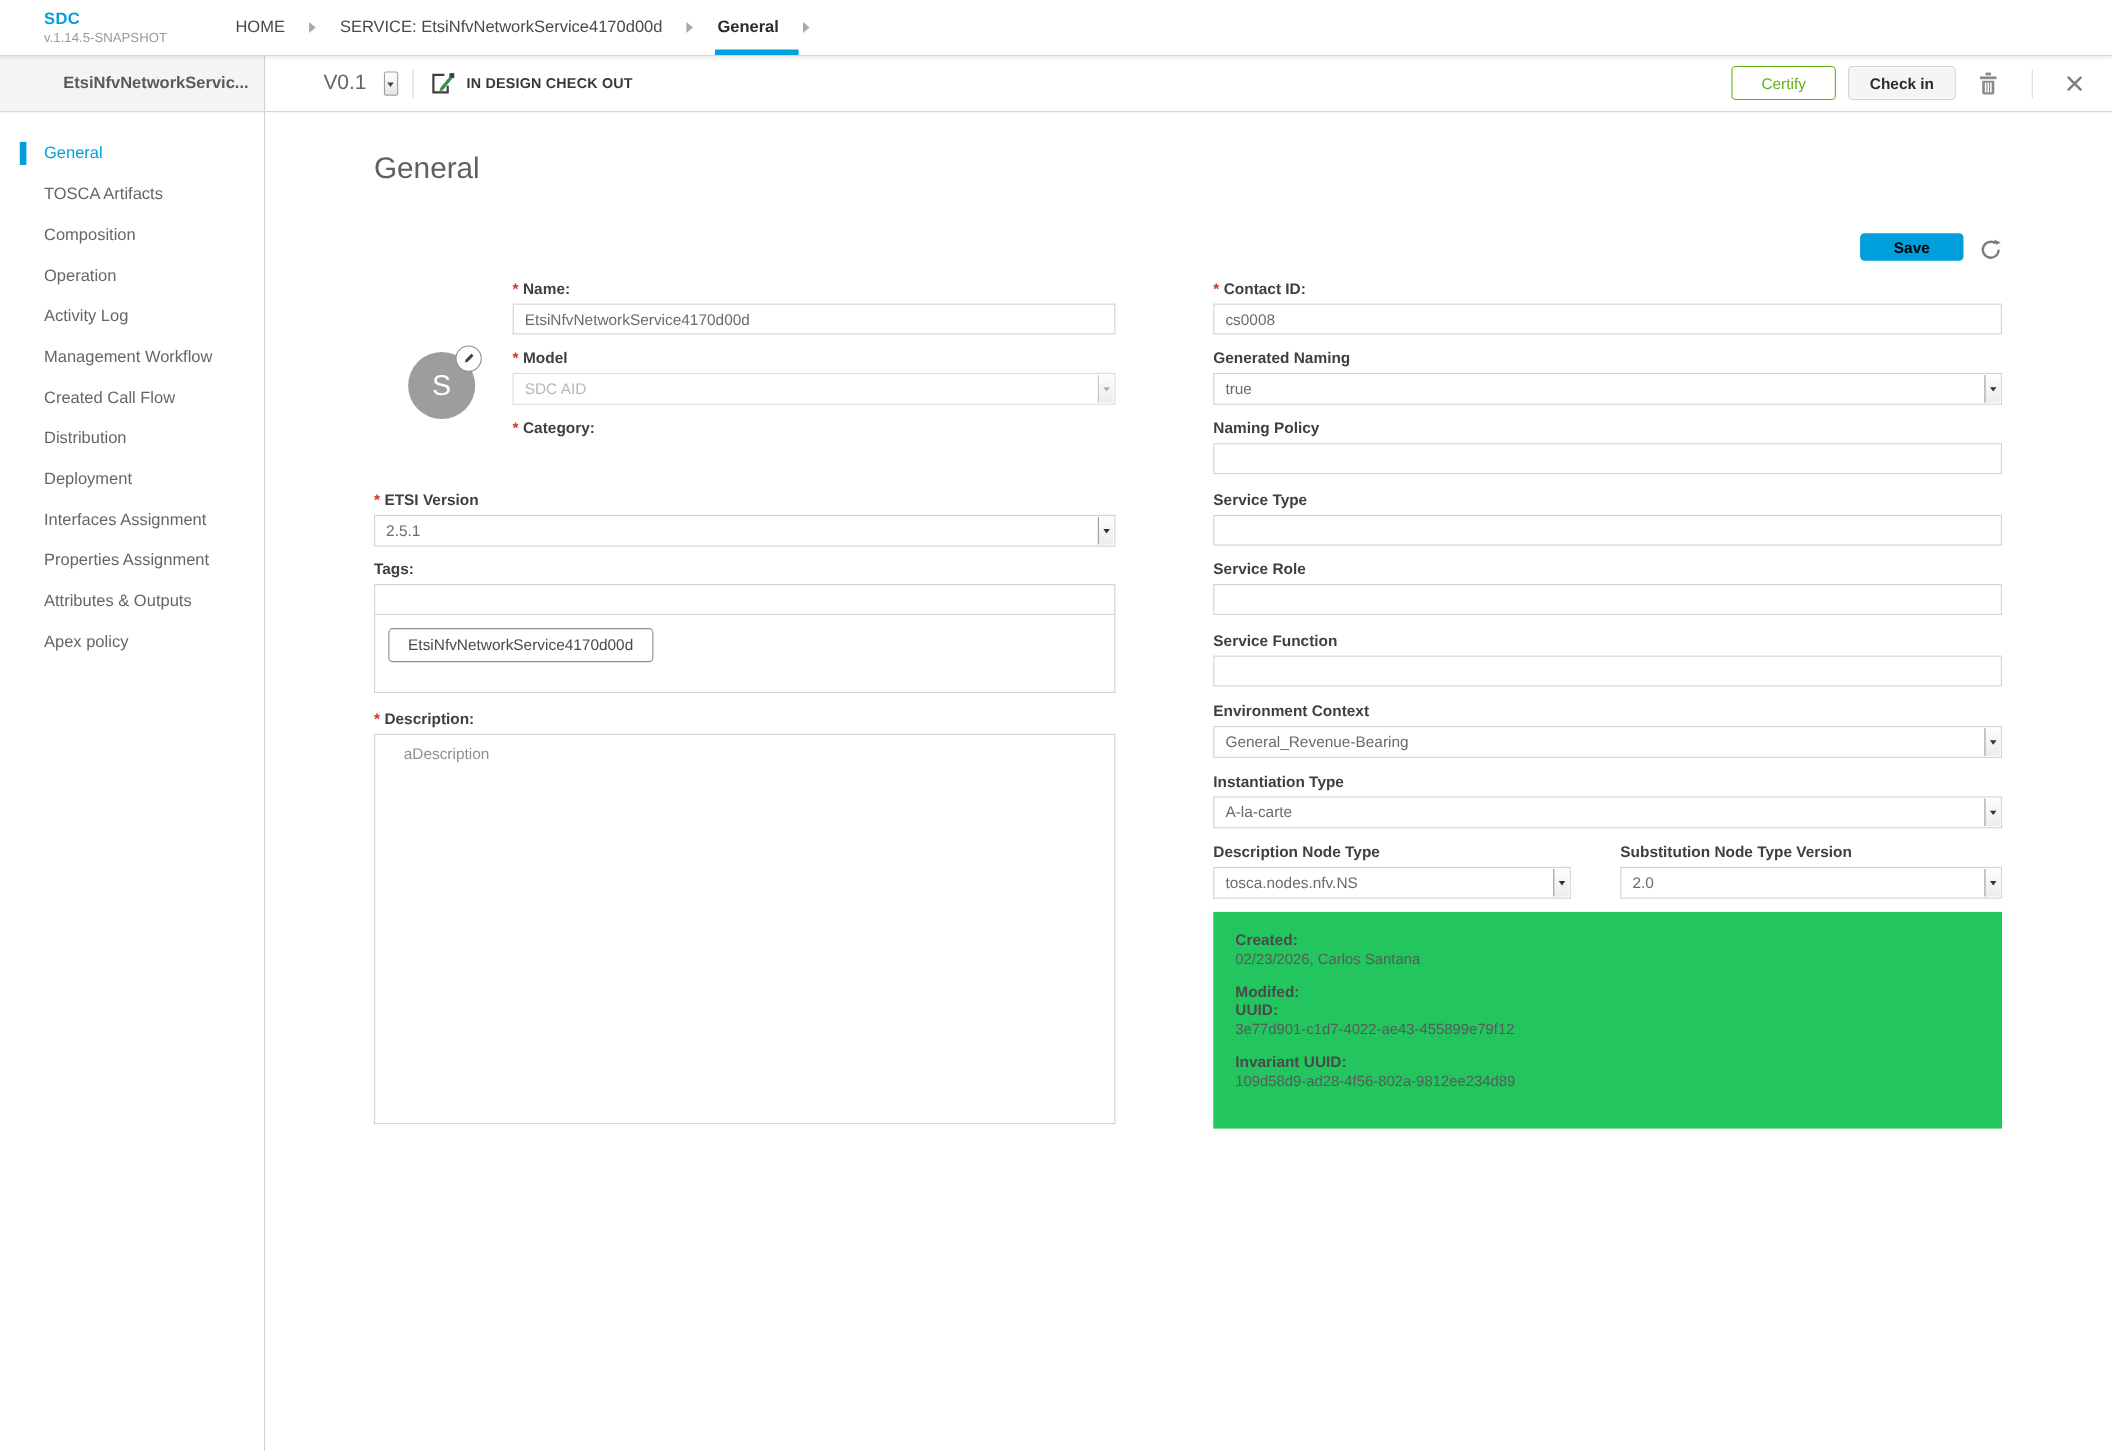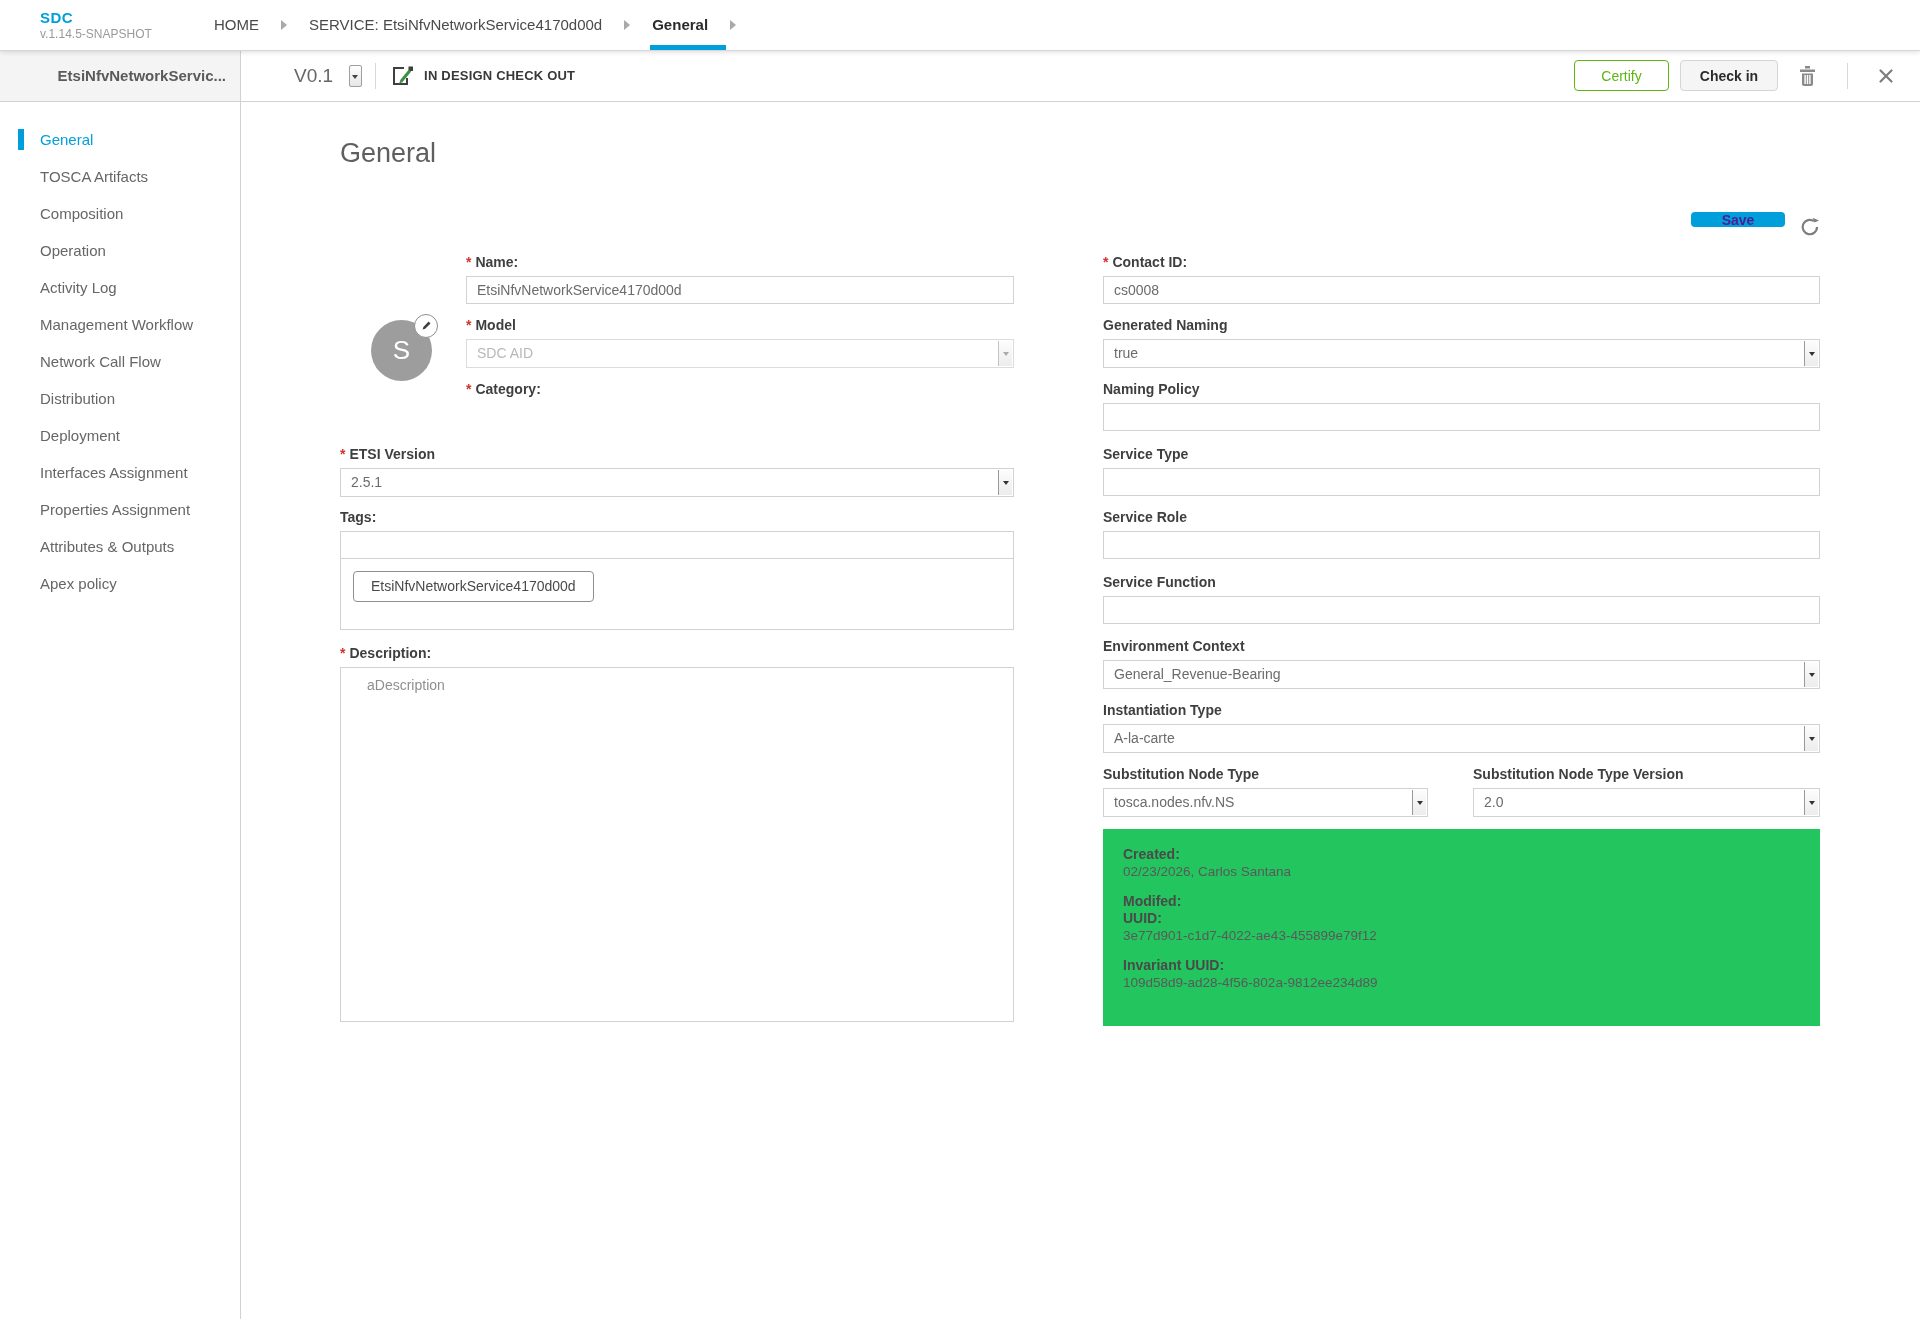--- a/index.html
+++ b/index.html
@@ -44,21 +44,21 @@
   
   .sidebar{position:absolute;left:0;top:102px;bottom:0;width:241px;background:#fff;
            border-right:1px solid #d2d2d2;padding-top:19px;z-index:2;}
   .side-item{height:37px;line-height:37px;padding-left:40px;font-size:15px;color:#666;cursor:pointer;position:relative;white-space:nowrap;}
   .side-item.active{color:#009fdb;}
   .side-item.active::before{content:"";position:absolute;left:18px;top:8px;width:6px;height:21px;background:#009fdb;}
 
   
   .main{position:absolute;left:241px;top:102px;right:0;bottom:0;background:#fff;}
   .page-title{position:absolute;left:99px;top:36px;font-size:27px;font-weight:300;color:#5f5f5f;}
-  .save-btn{position:absolute;left:1450px;top:110px;width:94px;height:15px;background:#009fdb;color:#4c1d95;
+  .save-btn{position:absolute;left:1450px;top:110px;width:94px;height:25px;background:#009fdb;color:#000000;
             border:none;border-radius:4px;font-size:14px;font-weight:600;cursor:pointer;font-family:inherit;}
   .refresh-wrap{position:absolute;left:1558px;top:114px;cursor:pointer;}
 
   .grp{position:absolute;}
   .flabel{display:block;font-size:14px;font-weight:700;color:#3f3f3f;line-height:16px;margin-bottom:6px;white-space:nowrap;}
   .req{color:#d0342c;margin-right:4px;}
   .fctl{width:100%;border:1px solid #d2d2d2;background:#fff;font-size:14px;color:#6b6b6b;font-family:inherit;}
   .finput{height:28px;padding:0 10px;outline:none;}
   .fselect{height:29px;position:relative;padding:0 26px 0 10px;line-height:27px;cursor:pointer;white-space:nowrap;overflow:hidden;}
   .sel-btn{position:absolute;right:1px;top:1px;bottom:1px;width:14px;background:linear-gradient(#fdfdfd,#ececec);
@@ -165,21 +165,21 @@
   </span>
 </div>
 
 <aside class="sidebar">
   <div class="side-item active">General</div>
   <div class="side-item">TOSCA Artifacts</div>
   <div class="side-item">Composition</div>
   <div class="side-item">Operation</div>
   <div class="side-item">Activity Log</div>
   <div class="side-item">Management Workflow</div>
-  <div class="side-item">Network Call Flow</div>
+  <div class="side-item">Created Call Flow</div>
   <div class="side-item">Distribution</div>
   <div class="side-item">Deployment</div>
   <div class="side-item">Interfaces Assignment</div>
   <div class="side-item">Properties Assignment</div>
   <div class="side-item">Attributes &amp; Outputs</div>
   <div class="side-item">Apex policy</div>
 </aside>
 
 <main class="main">
   <h1 class="page-title">General</h1>
@@ -292,21 +292,21 @@
     <label class="flabel"><span>Instantiation Type</span></label>
     <div class="fctl fselect">
       <span>A-la-carte</span>
       <span class="sel-btn">
           <i class="sel-tri"></i>
         </span>
     </div>
   </div>
 
   <div class="grp g-subst">
-    <label class="flabel"><span>Substitution Node Type</span></label>
+    <label class="flabel"><span>Description Node Type</span></label>
     <div class="fctl fselect">
       <span>tosca.nodes.nfv.NS</span>
       <span class="sel-btn">
           <i class="sel-tri"></i>
         </span>
     </div>
   </div>
 
   <div class="grp g-substv">
     <label class="flabel"><span>Substitution Node Type Version</span></label>

